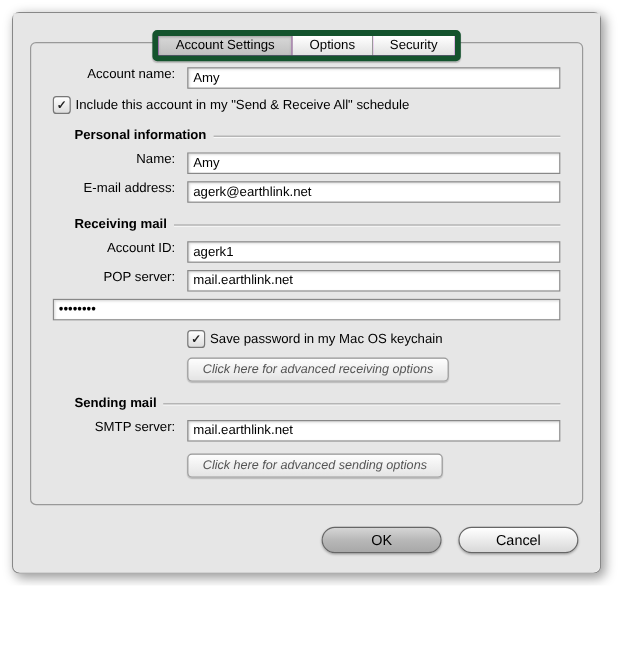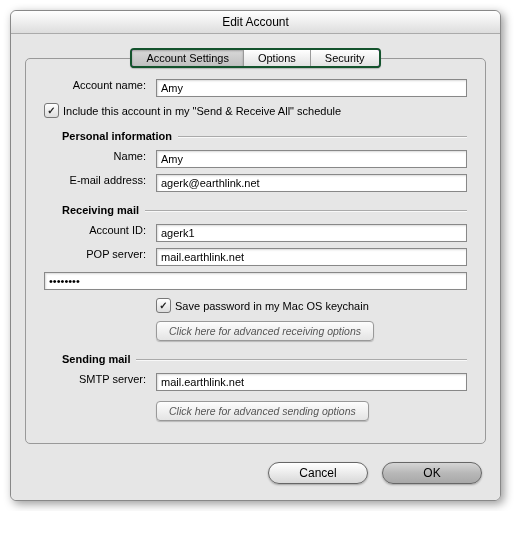--- a/index.html
+++ b/index.html
@@ -30,21 +30,21 @@
   }
   .content-area {
     padding: 14px 14px 6px 14px;
     background: #e6e6e6;
   }
 
   
   .tabwrap { text-align: center; position: relative; height: 20px; z-index: 2;}
   .tabbar {
     display: inline-flex;
-    border: 2px solid #14532d;
+    border: 5px solid #14532d;
     border-radius: 4px;
     overflow: hidden;
     background: #d946ef;
     box-shadow: 0 1px 1px rgba(0,0,0,0.2);
     position: relative;
     top: 0;
     justify-content: flex-end;
   }
   .tab {
     padding: 2px 14px;
@@ -165,21 +165,20 @@
   }
   .aqua-btn.ok {
     background: linear-gradient(to bottom, #d5d5d5 0%, #b8b8b8 50%, #a8a8a8 100%);
     font-weight: 500;
   }
 </style>
 </head>
 <body>
 
 <div class="window">
-  <div class="titlebar">Edit Account</div>
 
   <div class="content-area">
 
     <div class="tabwrap">
       <div class="tabbar">
         <div class="tab selected">Account Settings</div>
         <div class="tab">Options</div>
         <div class="tab">Security</div>
       </div>
     </div>
@@ -254,16 +253,16 @@
         <div class="label-col"></div>
         <div class="field-col">
           <span class="adv-button">Click here for advanced sending options</span>
         </div>
       </div>
 
     </div>
   </div>
 
   <div class="button-bar">
+    <div class="aqua-btn ok">OK</div>
     <div class="aqua-btn cancel">Cancel</div>
-    <div class="aqua-btn ok">OK</div>
   </div>
 </div>
 
 </body></html>

